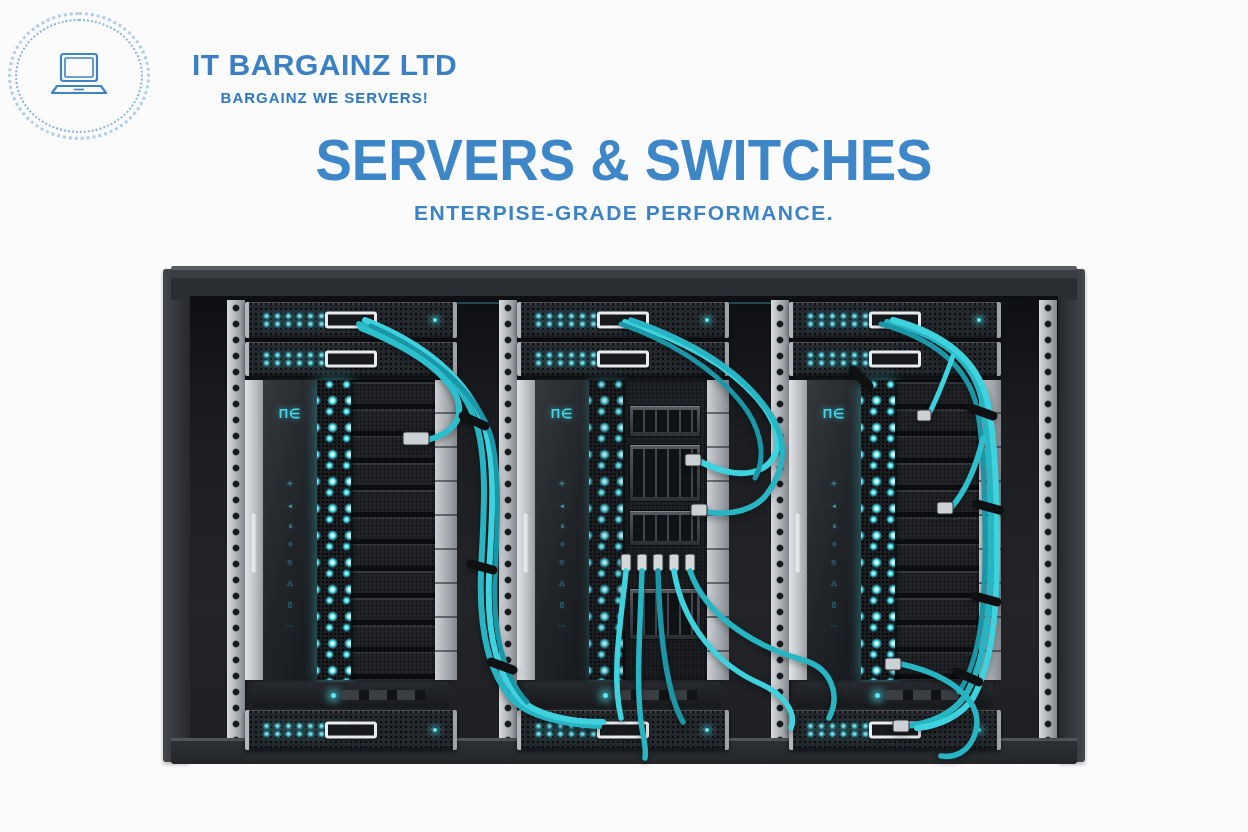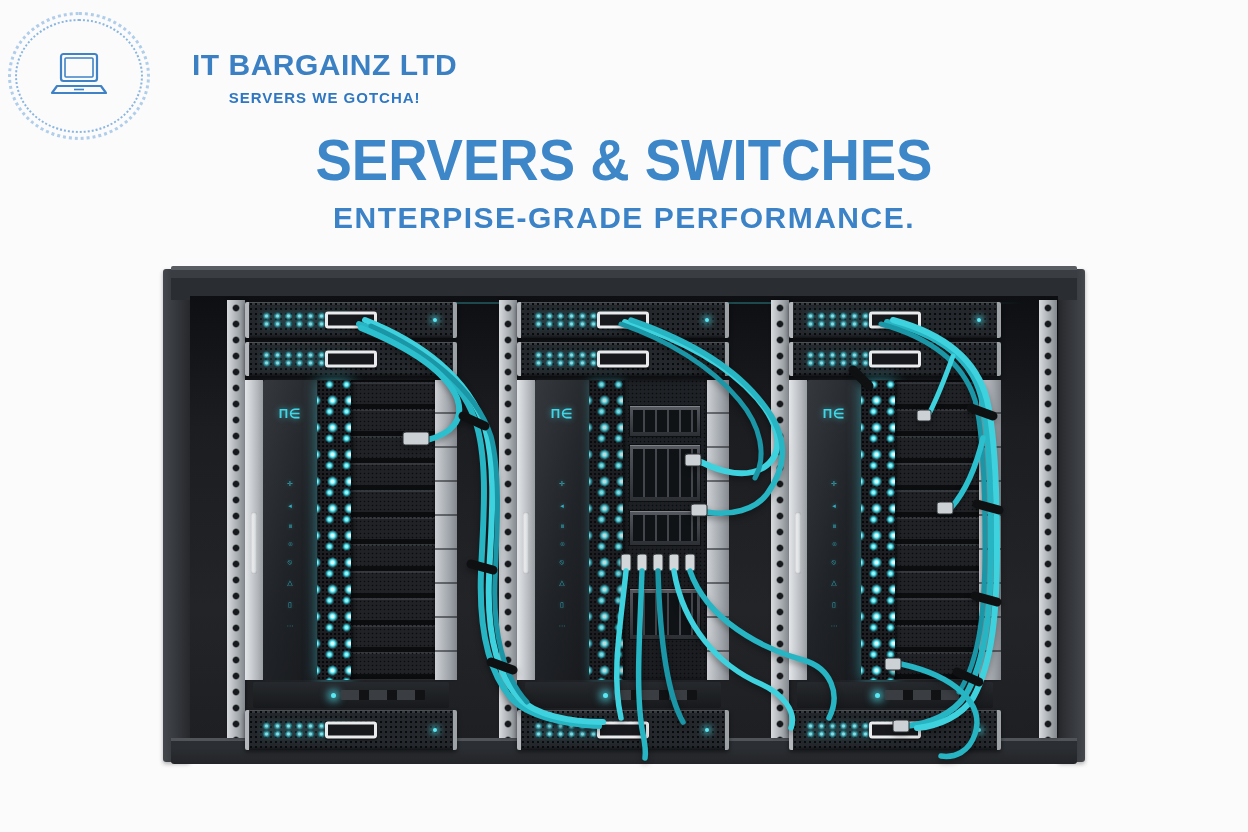--- a/index.html
+++ b/index.html
@@ -13,21 +13,21 @@
   .ring-inner { inset:7px; border:2px dotted #6ea4d8; opacity:.8; }
   .laptop-wrap { position:absolute; inset:0; display:flex; align-items:center; justify-content:center; }
 
   .brand { position:absolute; left:173px; top:48px;margin-left:19px; }
   .brand-name { font-size:30px; font-weight:bold; color:#3c80c4; letter-spacing:.5px; }
   .brand-tagline { margin-top:7px; text-align:center; font-size:15px; font-weight:bold; color:#2f77c2; letter-spacing:1px; }
 
   
   .hero { position:absolute; left:0; top:126px; width:1248px; text-align:center; }
   .hero-title { font-size:58px; font-weight:bold; color:#3d86c8; letter-spacing:0; transform:scaleX(.94); transform-origin:center; }
-  .hero-subtitle { margin-top:8px; font-size:30px; font-weight:bold; color:#3b82c6; letter-spacing:1.5px; }
+  .hero-subtitle { margin-top:8px; font-size:21px; font-weight:bold; color:#3b82c6; letter-spacing:1.5px; }
 
   
   .stage { position:absolute; left:163px; top:266px; width:922px; height:498px; }
   #rack { position:absolute; inset:0; }
 
   .frame-top { position:absolute; left:8px; top:0; width:906px; height:34px; background:linear-gradient(180deg,#595c61 0 4px,#3a3d42 4px 12px,#2a2d31 12px 100%); border-radius:2px 2px 0 0; }
   .wing { position:absolute; top:3px; width:27px; height:493px; background:linear-gradient(90deg,#44474c,#26282c); border-radius:3px; box-shadow:0 2px 4px rgba(0,0,0,.3); }
   .wing.left { left:0; }
   .wing.right { right:0; background:linear-gradient(90deg,#26282c,#44474c); }
   .interior { position:absolute; left:27px; top:30px; width:868px; height:446px; background:linear-gradient(180deg,#0d0f12,#1b1d21 30%,#222428 70%,#1d1f23); }
@@ -114,21 +114,21 @@
       <svg width="62" height="50" viewBox="0 0 62 50" fill="none">
         <rect x="13" y="3" width="36" height="27" rx="2.5" stroke="#3f83c6" stroke-width="2.2"></rect>
         <rect x="17" y="7" width="28" height="19" rx="1" stroke="#3f83c6" stroke-width="1.6"></rect>
         <path d="M9 35 L53 35 L58 42 L4 42 Z" stroke="#3f83c6" stroke-width="2.2" stroke-linejoin="round"></path>
         <path d="M26 38.5 L36 38.5" stroke="#3f83c6" stroke-width="1.6"></path>
       </svg>
     </div>
   </div>
   <div class="brand">
     <div class="brand-name">IT BARGAINZ LTD</div>
-    <div class="brand-tagline">SERVERS WE GOTCHA!</div>
+    <div class="brand-tagline">BARGAINZ WE SERVERS!</div>
   </div>
 
   <div class="hero">
     <div class="hero-title">SERVERS &amp; SWITCHES</div>
     <div class="hero-subtitle">ENTERPISE-GRADE PERFORMANCE.</div>
   </div>
 
   <div class="stage">
     <div id="rack">
       <div class="wing left"></div>

